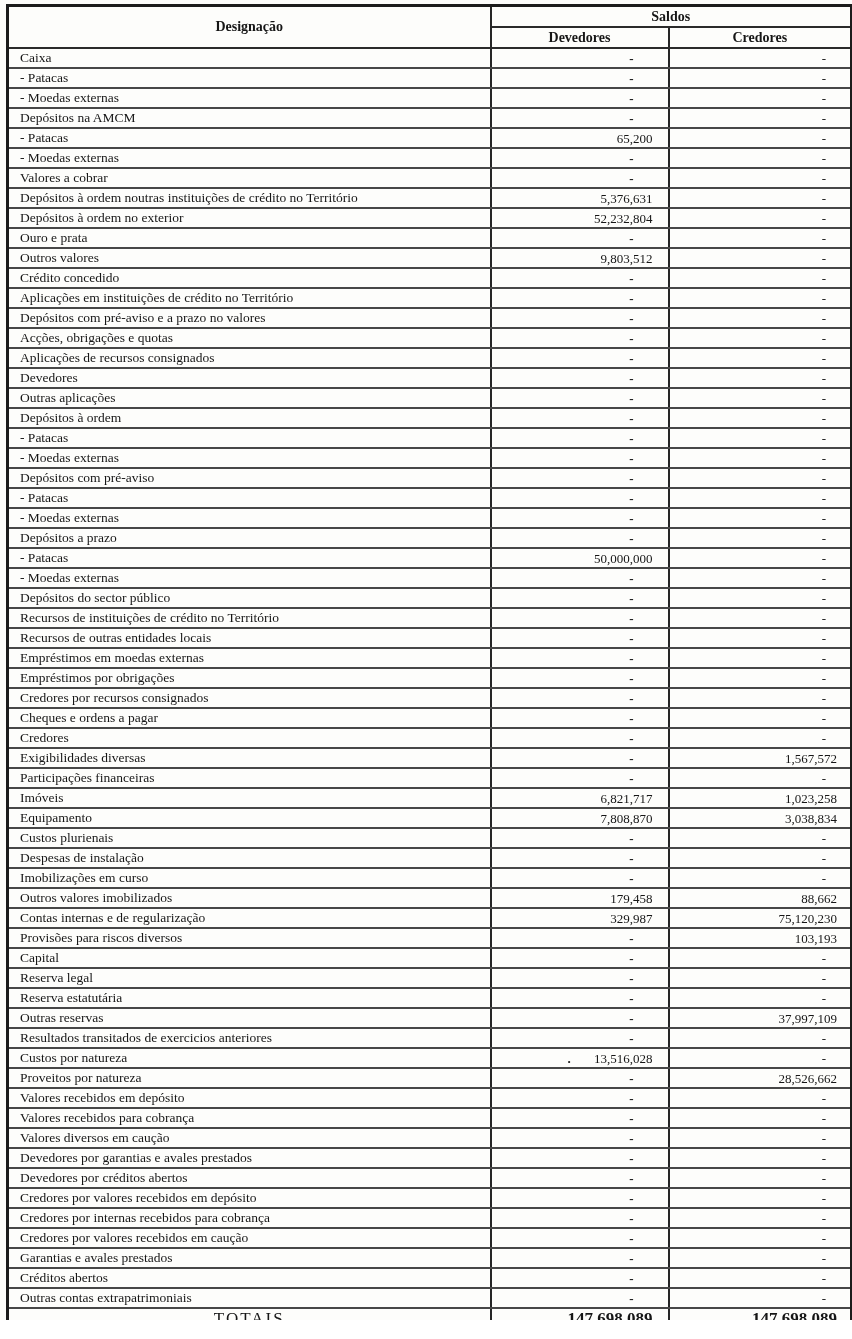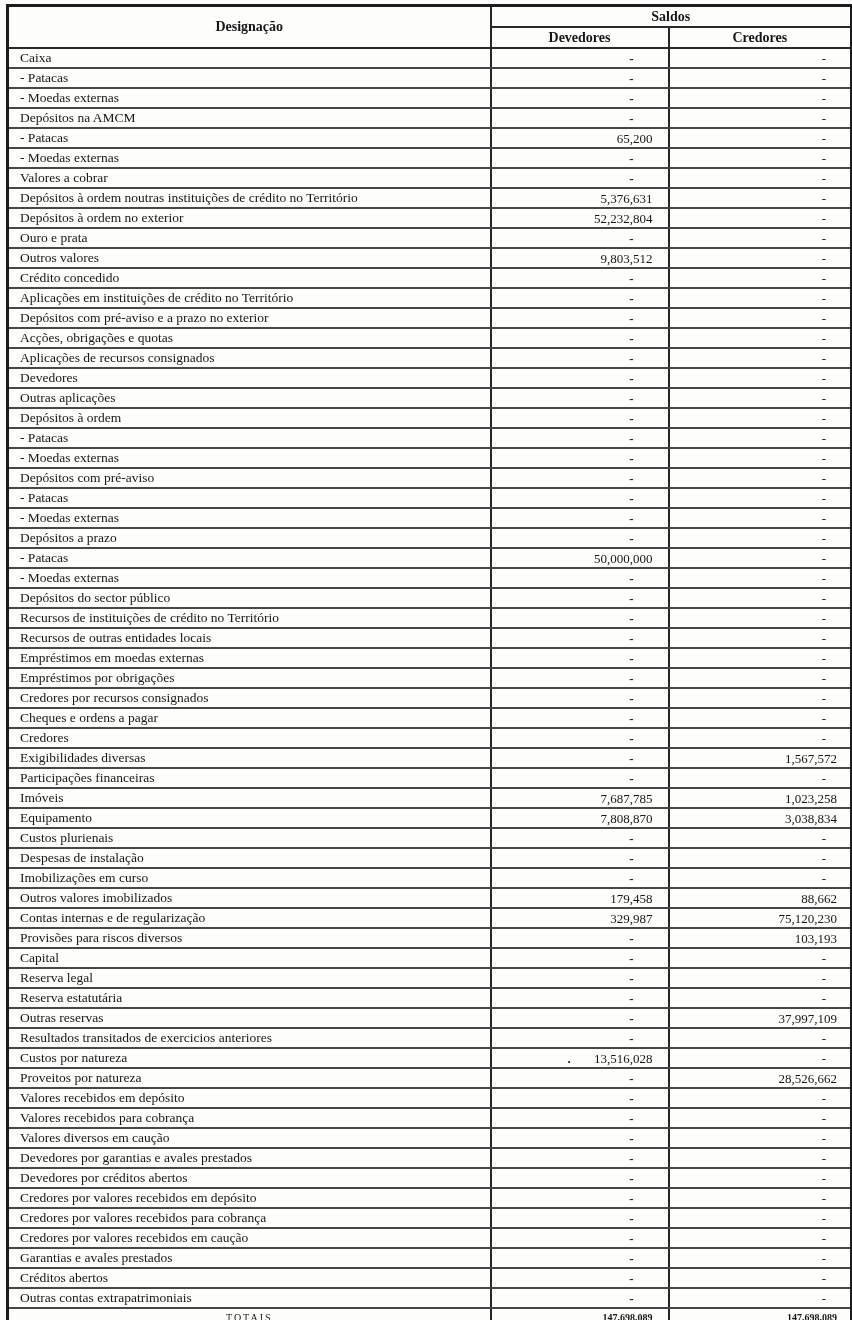--- a/index.html
+++ b/index.html
@@ -53,21 +53,21 @@
   td.num.dev  { padding-right: 15px; }
   td.num.cred { padding-right: 13px; }
   td.num.dash.dev  { padding-right: 34px; font-weight: bold; }
   td.num.dash.cred { padding-right: 24px; }
   span.stray {
     float: left;
     margin-left: 76px;
     font-weight: bold;
   }
   tr.totals td {
-    font-size: 10px;
+    font-size: 17px;
     border-top-color: #2a2a2a;
   }
   tr.totals td.lbl {
     text-align: center;
     padding-left: 0;
     letter-spacing: 2px;
   }
   tr.totals td.num { font-weight: bold; text-decoration: underline; }
 </style>
 </head>
@@ -150,21 +150,21 @@
           <td class="lbl">Crédito concedido</td>
           <td class="num dev dash"><span class="val">-</span></td>
           <td class="num cred dash"><span class="val">-</span></td>
         </tr>
         <tr>
           <td class="lbl">Aplicações em instituições de crédito no Território</td>
           <td class="num dev dash"><span class="val">-</span></td>
           <td class="num cred dash"><span class="val">-</span></td>
         </tr>
         <tr>
-          <td class="lbl">Depósitos com pré-aviso e a prazo no exterior</td>
+          <td class="lbl">Depósitos com pré-aviso e a prazo no valores</td>
           <td class="num dev dash"><span class="val">-</span></td>
           <td class="num cred dash"><span class="val">-</span></td>
         </tr>
         <tr>
           <td class="lbl">Acções, obrigações e quotas</td>
           <td class="num dev dash"><span class="val">-</span></td>
           <td class="num cred dash"><span class="val">-</span></td>
         </tr>
         <tr>
           <td class="lbl">Aplicações de recursos consignados</td>
@@ -271,21 +271,21 @@
           <td class="num dev dash"><span class="val">-</span></td>
           <td class="num cred"><span class="val">1,567,572</span></td>
         </tr>
         <tr>
           <td class="lbl">Participações financeiras</td>
           <td class="num dev dash"><span class="val">-</span></td>
           <td class="num cred dash"><span class="val">-</span></td>
         </tr>
         <tr>
           <td class="lbl">Imóveis</td>
-          <td class="num dev"><span class="val">7,687,785</span></td>
+          <td class="num dev"><span class="val">6,821,717</span></td>
           <td class="num cred"><span class="val">1,023,258</span></td>
         </tr>
         <tr>
           <td class="lbl">Equipamento</td>
           <td class="num dev"><span class="val">7,808,870</span></td>
           <td class="num cred"><span class="val">3,038,834</span></td>
         </tr>
         <tr>
           <td class="lbl">Custos plurienais</td>
           <td class="num dev dash"><span class="val">-</span></td>
@@ -375,21 +375,21 @@
           <td class="lbl">Devedores por créditos abertos</td>
           <td class="num dev dash"><span class="val">-</span></td>
           <td class="num cred dash"><span class="val">-</span></td>
         </tr>
         <tr>
           <td class="lbl">Credores por valores recebidos em depósito</td>
           <td class="num dev dash"><span class="val">-</span></td>
           <td class="num cred dash"><span class="val">-</span></td>
         </tr>
         <tr>
-          <td class="lbl">Credores por valores recebidos para cobrança</td>
+          <td class="lbl">Credores por internas recebidos para cobrança</td>
           <td class="num dev dash"><span class="val">-</span></td>
           <td class="num cred dash"><span class="val">-</span></td>
         </tr>
         <tr>
           <td class="lbl">Credores por valores recebidos em caução</td>
           <td class="num dev dash"><span class="val">-</span></td>
           <td class="num cred dash"><span class="val">-</span></td>
         </tr>
         <tr>
           <td class="lbl">Garantias e avales prestados</td>

